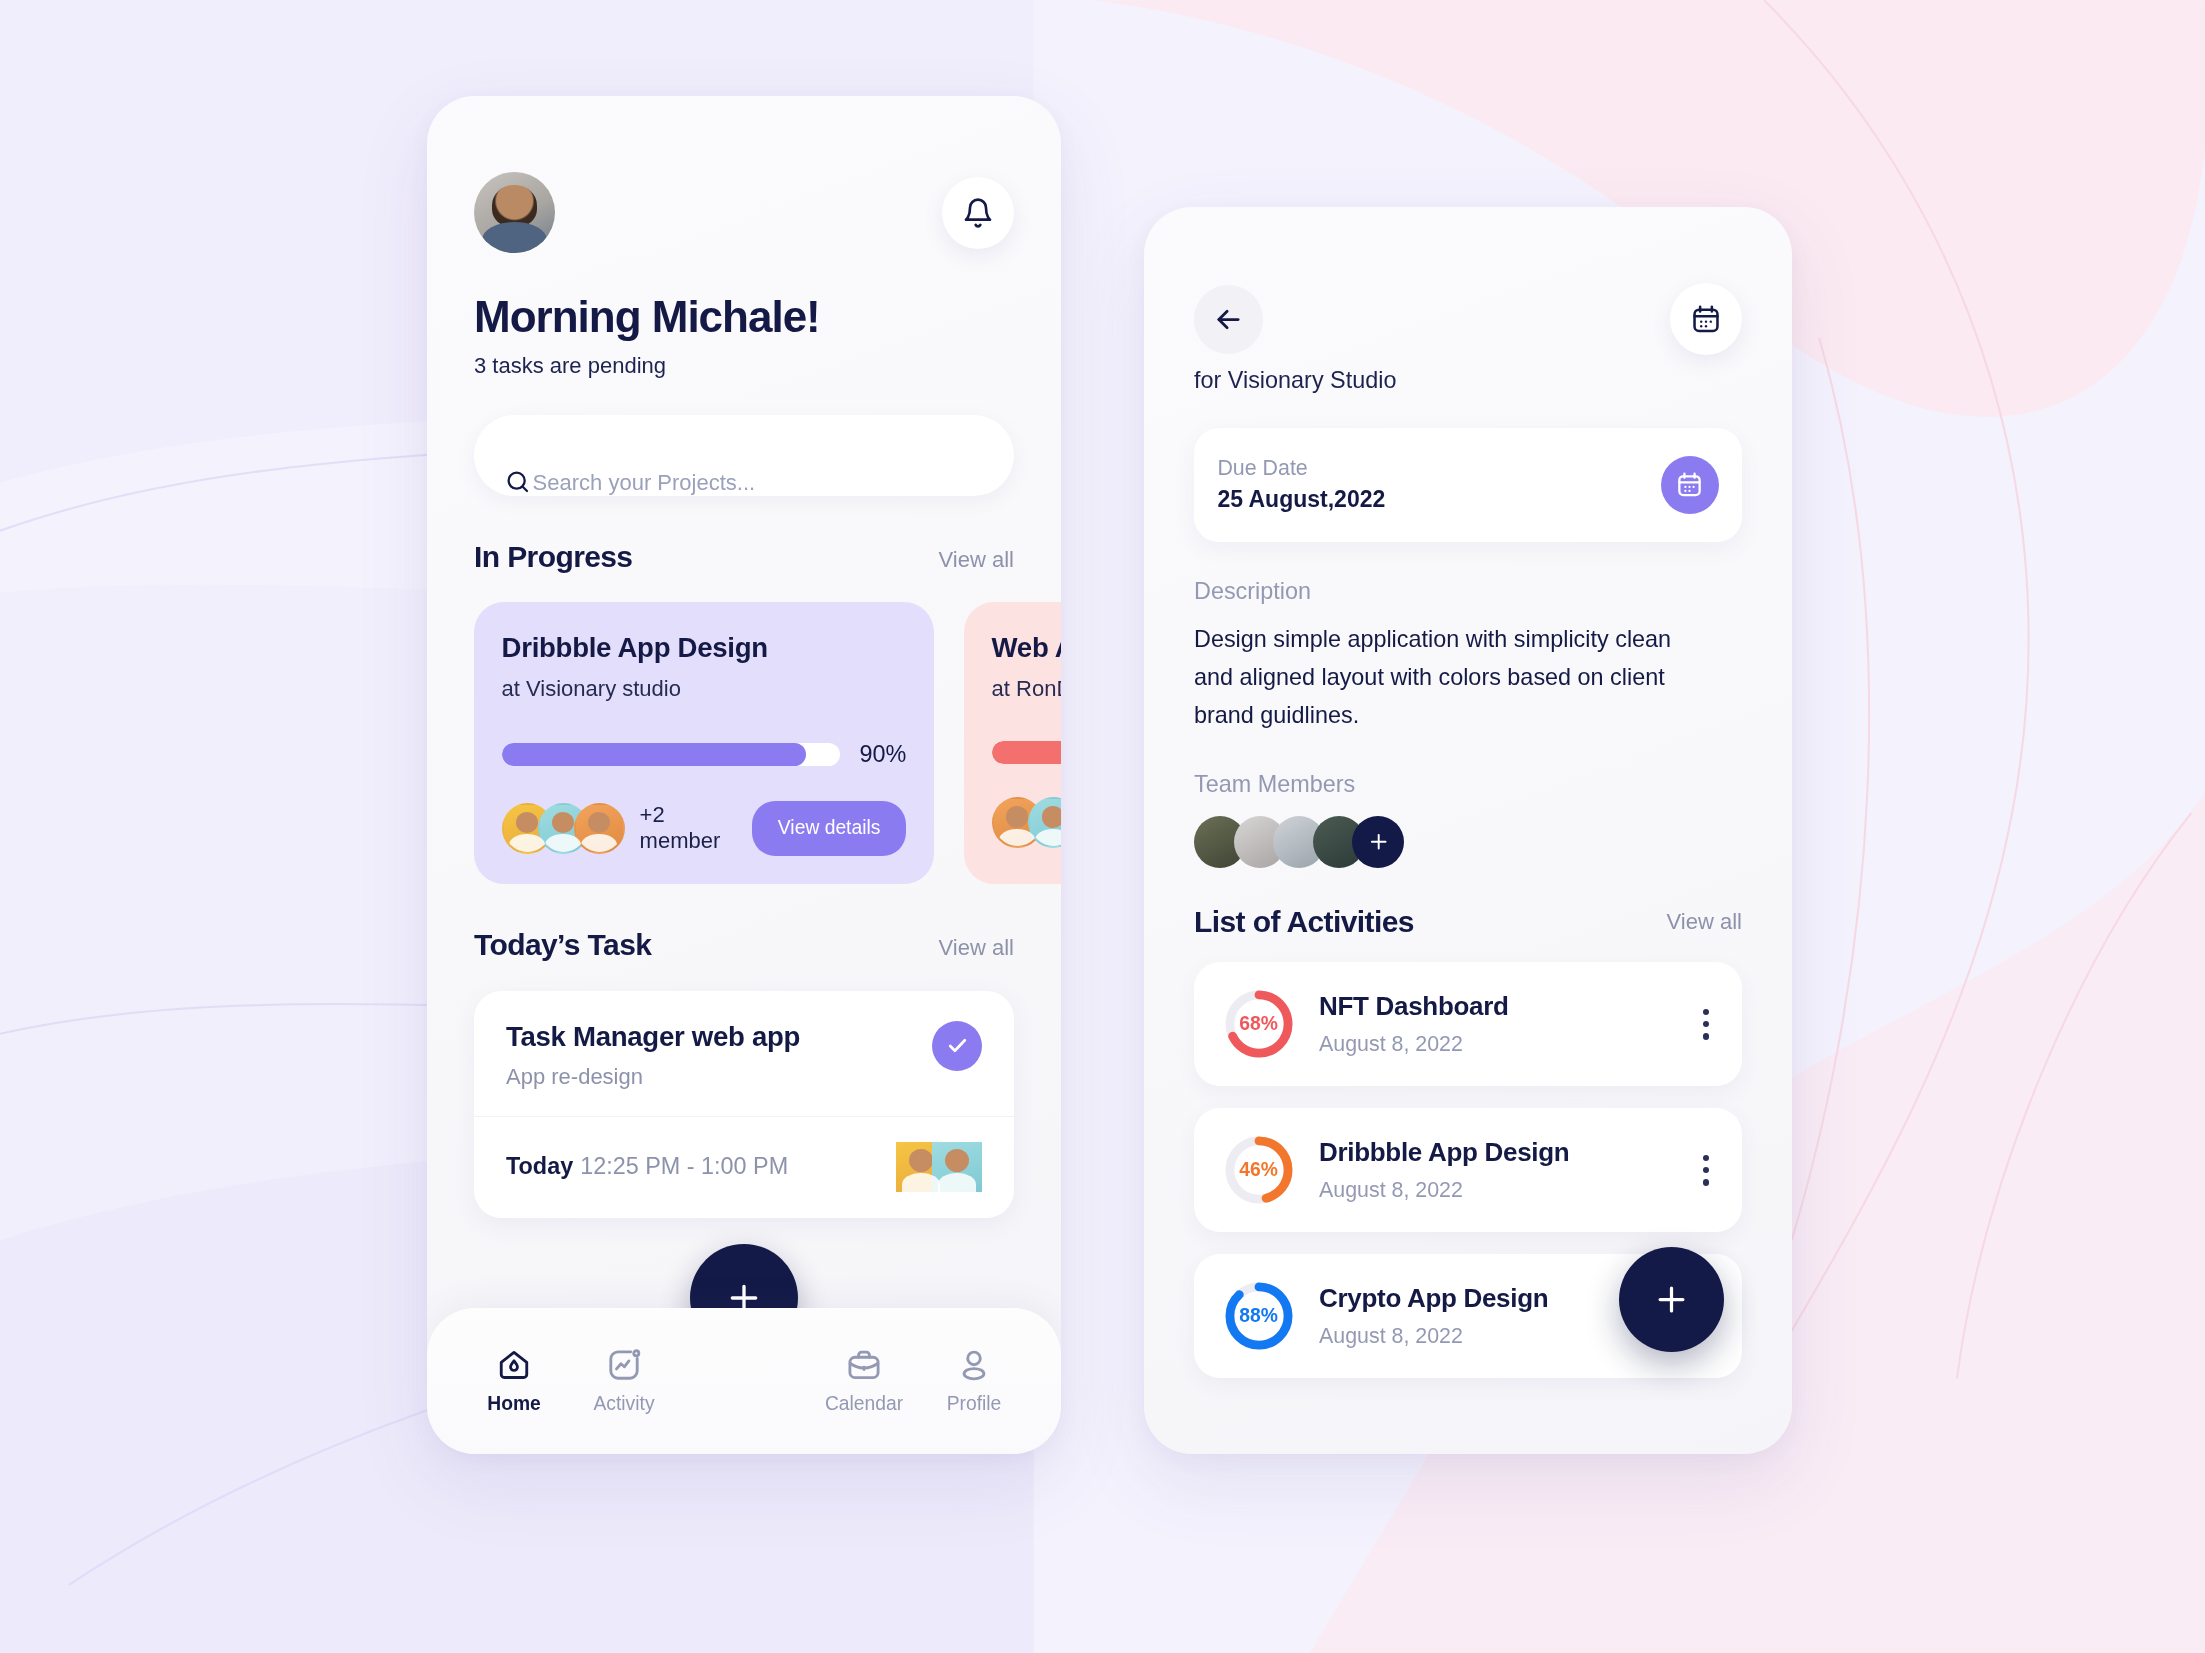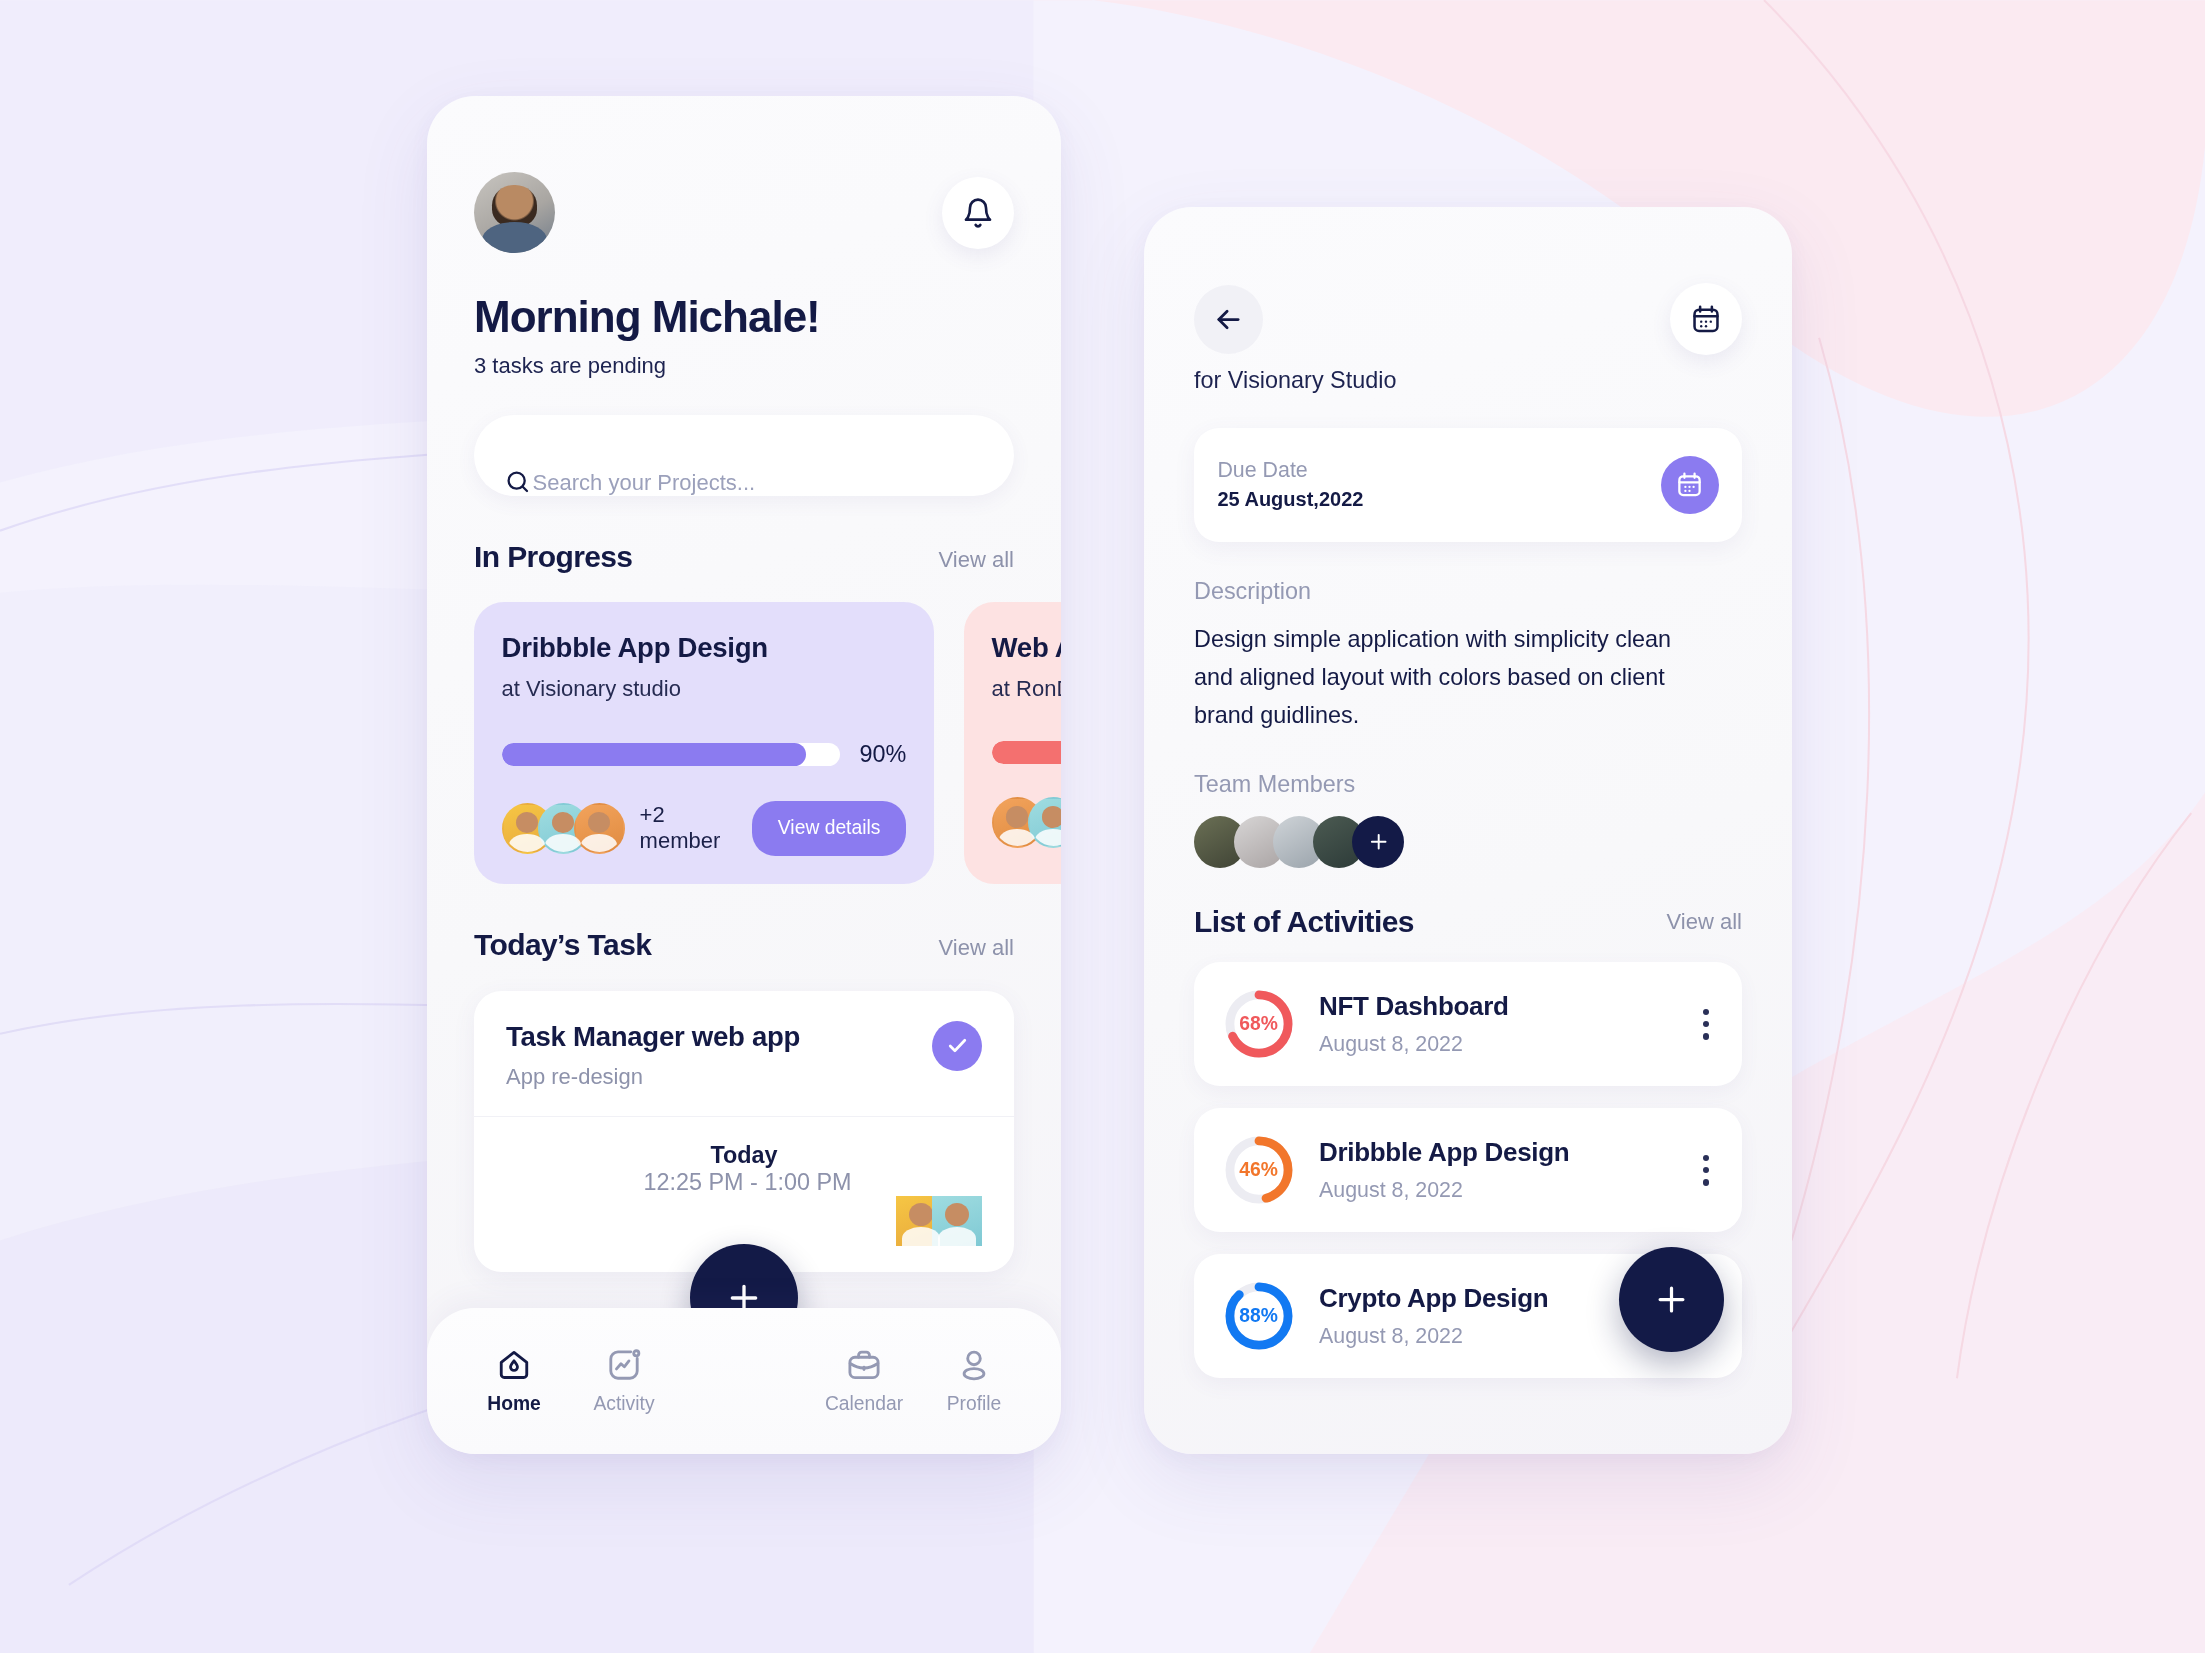--- a/index.html
+++ b/index.html
@@ -109,21 +109,21 @@
     margin-top: 29px; background: #fff; border-radius: 27.6px;
     box-shadow: 0 6.9px 23.4px rgba(100,90,160,.07);
   }
   .task-top { padding: 30px 32px 26px 32px; display: flex; align-items: flex-start; border-bottom: 1.4px solid #f1f1f6; }
   .task-name { font-size: 27.6px; font-weight: 700; color: #141a45; letter-spacing: -0.3px; }
   .task-desc { font-size: 22px; color: #8d92ab; margin-top: 11px; }
   .check-circle {
     margin-left: auto; width: 50px; height: 50px; border-radius: 50%;
     background: #8b7bf0; display:flex; align-items:center; justify-content:center; flex-shrink:0;
   }
-  .task-bot { padding: 25px 32px 26px 32px; display: flex; align-items: center; flex-direction: column; }
+  .task-bot { padding: 25px 32px 26px 32px; display: flex; align-items: center; }
   .tb-today { font-size: 23.4px; font-weight: 700; color: #141a45; }
   .tb-time { font-size: 23.4px; color: #8d92ab; margin-left: 7px; }
   .tb-avs { margin-left: auto; display: flex; }
   .tb-avs .av { width: 50px; height: 50px; margin-left: -13.8px; }
   .tb-avs .av:first-child { margin-left: 0; }
 
   
   .bottom-nav {
     position: absolute; left: 0; right: 0; bottom: 0; height: 146px;
     background: linear-gradient(180deg,#fdfdfe,#fafafc);
@@ -150,21 +150,21 @@
     background: rgba(240,239,245,.9); display:flex; align-items:center; justify-content:center;
   }
   .det-title { font-size: 43px; font-weight: 700; color: #141a45; letter-spacing: -1px; margin-top: 40px; }
   .det-sub { font-size: 23.4px; color: #1d2350; margin-top: 12.4px; }
   .stat-row { display: flex; gap: 26px; margin-top: 34px; }
   .stat-card {
     flex: 1; background: #fff; border-radius: 25px; padding: 27.6px 23.4px;
     display: flex; align-items: center; box-shadow: 0 6.9px 22px rgba(100,90,160,.07);
   }
   .stat-label { font-size: 21.4px; color: #9499b3; }
-  .stat-value { font-size: 20px; font-weight: 700; color: #141a45; margin-top: 5px; white-space: nowrap; }
+  .stat-value { font-size: 23px; font-weight: 700; color: #141a45; margin-top: 5px; white-space: nowrap; }
   .stat-ic {
     margin-left: auto; width: 58px; height: 58px; border-radius: 50%;
     display: flex; align-items: center; justify-content: center; flex-shrink: 0;
   }
   .stat-ic.purple { background: #8b7bf0; }
   .stat-ic.red { background: #f4706f; }
 
   .blk-label { font-size: 23.4px; color: #9499b3; margin-top: 36px; }
   .desc-text { font-size: 23.4px; color: #141a45; line-height: 1.62; margin-top: 16.5px; max-width: 482px; }
   .tm-row { display: flex; margin-top: 18px; align-items: center; }

